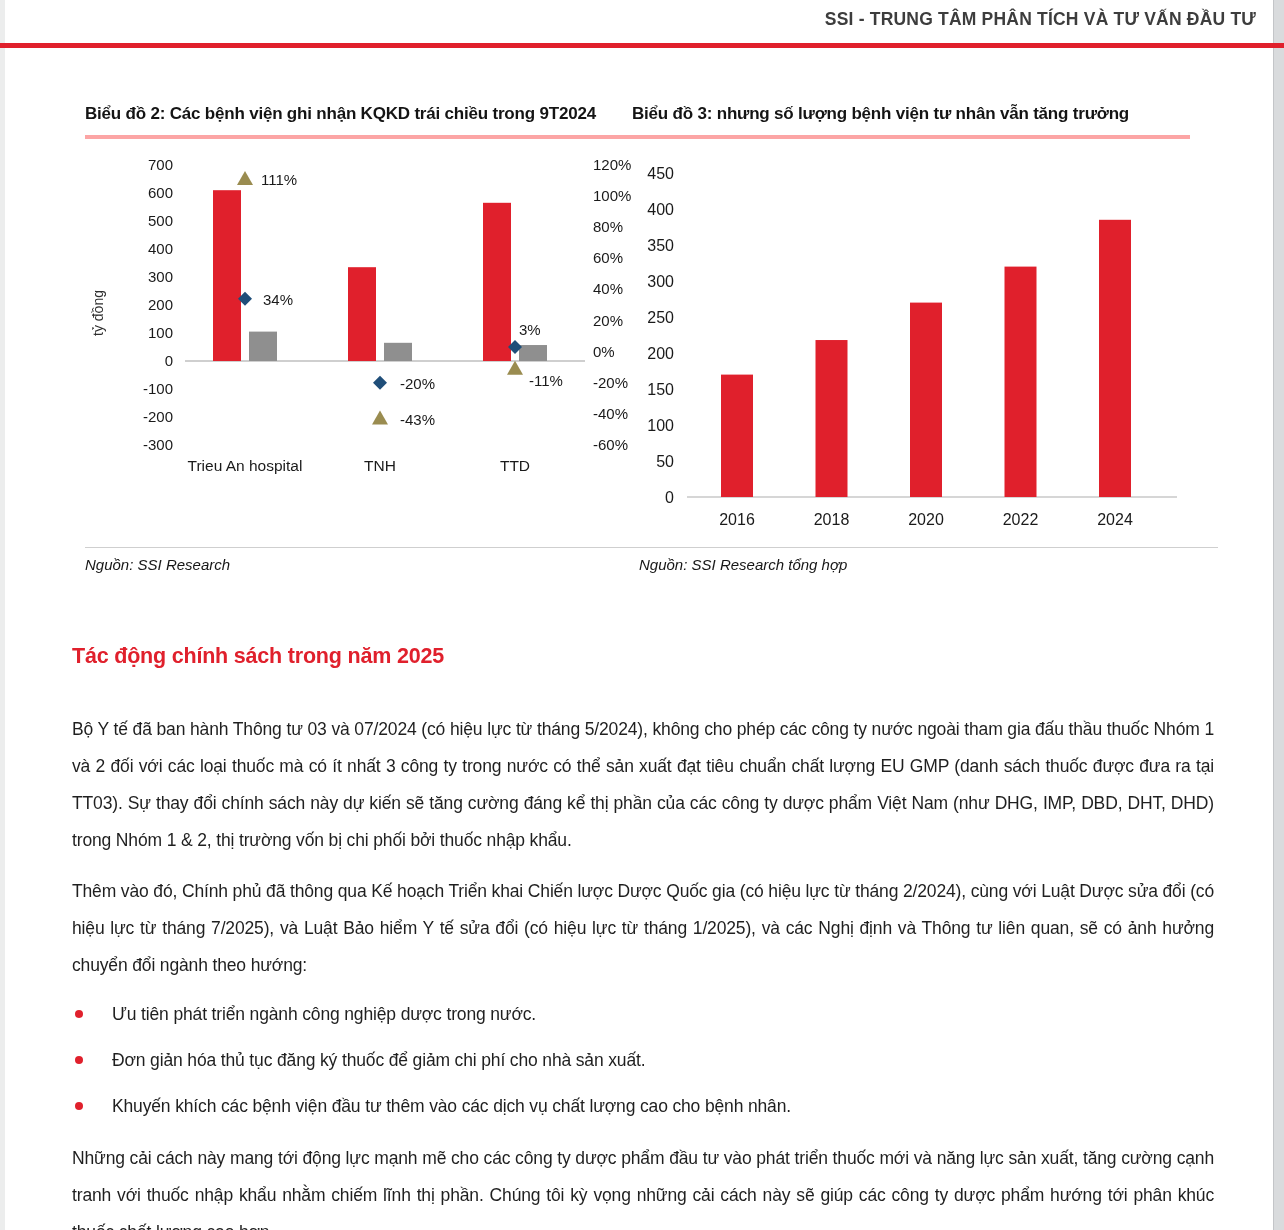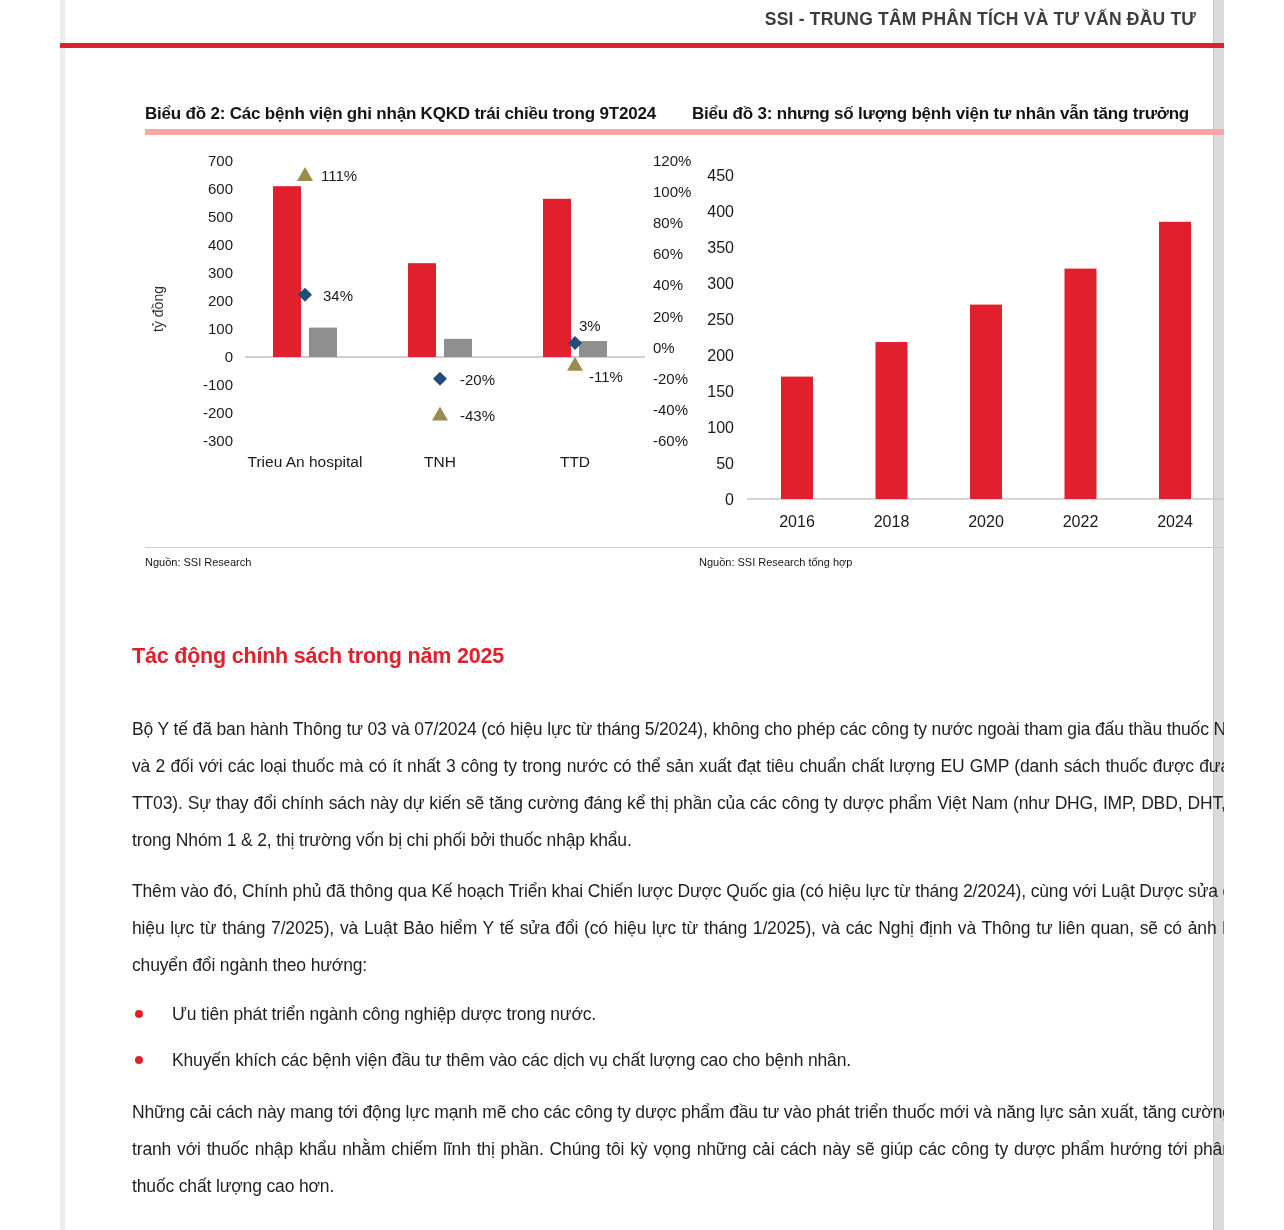--- a/index.html
+++ b/index.html
@@ -1,56 +1,56 @@
 <!DOCTYPE html>
 <html style="--accent: #E0202C;"><head>
 <meta charset="utf-8">
 <style>
   :root{ --accent:#E0202C; }
   *{box-sizing:border-box;}
   html,body{margin:0;padding:0;background:#fff;}
   #page{
-    position:relative;width:1164px;height:1230px;margin:0 auto;background:#fff;
+    position:relative;width:1284px;height:1230px;margin:0 auto;background:#fff;
     font-family:"Liberation Sans",sans-serif;color:#1f1f1f;overflow:hidden;
   }
   
   .edge-right{position:absolute;top:0;right:0;bottom:0;width:11px;background:#d9dbdd;border-left:1px solid #c3c5c8;}
   .edge-left{position:absolute;top:0;left:0;bottom:0;width:5px;background:#eceded;}
   
   .hdr-title{
     position:absolute;top:9px;right:28px;font-size:17.5px;font-weight:700;color:#3d3d3d;letter-spacing:0.2px;
   }
   .hdr-rule{position:absolute;top:43px;left:0;right:0;height:5px;background:var(--accent);}
   
   .col{position:absolute;top:104px;}
   .col-left{left:85px;width:548px;}
   .col-right{left:632px;width:558px;}
   .chart-title{
     font-size:17px;font-weight:700;color:#141414;letter-spacing:-0.2px;
-    padding-bottom:5px;border-bottom:6px solid #fca5a5;
+    padding-bottom:11px;border-bottom:4px solid #fca5a5;
   }
   .legend{
     display:flex;justify-content:center;align-items:center;gap:26px;
     margin-top:28px;font-size:15px;color:#2b2b2b;height:18px;
   }
   .legend .item{display:flex;align-items:center;}
   .mk-sq{width:12px;height:12px;display:inline-block;margin-right:7px;}
   .mk-diamond{width:8px;height:8px;display:inline-block;margin-right:8px;transform:rotate(45deg);}
   .mk-tri{width:0;height:0;border-left:6px solid transparent;border-right:6px solid transparent;border-bottom:10px solid #9A8C50;display:inline-block;margin-right:8px;}
   .chart-host{margin-top:6px;}
-  .chart-host2{margin-top:28px;}
+  .chart-host2{margin-top:22px;}
   svg text{font-family:"Liberation Sans",sans-serif;}
   .tick{font-size:15px;fill:#1a1a1a;}
   .tick2{font-size:16px;fill:#1a1a1a;}
   .cat{font-size:15.5px;fill:#1a1a1a;}
   .mlabel{font-size:15px;fill:#1a1a1a;}
   .axis-title{font-size:14px;fill:#2e2e2e;}
   
   .charts-divider{position:absolute;top:547px;left:85px;width:1133px;height:1px;background:#cfcfcf;}
-  .src{position:absolute;top:556px;font-size:11px;color:#161616;}
+  .src{position:absolute;top:556px;font-style:italic;font-size:15px;color:#161616;}
   .src-left{left:85px;}
   .src-right{left:639px;}
   
   .section{position:absolute;top:644px;left:72px;width:1142px;}
   .section h2{font-size:21.5px;font-weight:700;color:var(--accent);margin:0 0 42px 0;letter-spacing:-0.2px;}
   .section p{font-size:17.5px;line-height:37px;margin:0 0 14px 0;text-align:justify;color:#1f1f1f;letter-spacing:-0.15px;}
   .section ul{list-style:none;margin:4px 0 17px 0;padding:0;}
   .section li{position:relative;padding-left:40px;font-size:17.5px;line-height:33px;margin-bottom:13px;color:#1f1f1f;letter-spacing:-0.15px;}
   .dot{position:absolute;left:3px;top:12px;width:8px;height:8px;border-radius:50%;background:var(--accent);}
   .closing{margin-top:4px;}
@@ -145,17 +145,18 @@
   <div class="charts-divider"></div>
   <div class="src src-left">Nguồn: SSI Research</div>
   <div class="src src-right">Nguồn: SSI Research tổng hợp</div>
 
   <div class="section">
     <h2>Tác động chính sách trong năm 2025</h2>
     <p>Bộ Y tế đã ban hành Thông tư 03 và 07/2024 (có hiệu lực từ tháng 5/2024), không cho phép các công ty nước ngoài tham gia đấu thầu thuốc Nhóm 1 và 2 đối với các loại thuốc mà có ít nhất 3 công ty trong nước có thể sản xuất đạt tiêu chuẩn chất lượng EU GMP (danh sách thuốc được đưa ra tại TT03). Sự thay đổi chính sách này dự kiến sẽ tăng cường đáng kể thị phần của các công ty dược phẩm Việt Nam (như DHG, IMP, DBD, DHT, DHD) trong Nhóm 1 &amp; 2, thị trường vốn bị chi phối bởi thuốc nhập khẩu.</p>
     <p>Thêm vào đó, Chính phủ đã thông qua Kế hoạch Triển khai Chiến lược Dược Quốc gia (có hiệu lực từ tháng 2/2024), cùng với Luật Dược sửa đổi (có hiệu lực từ tháng 7/2025), và Luật Bảo hiểm Y tế sửa đổi (có hiệu lực từ tháng 1/2025), và các Nghị định và Thông tư liên quan, sẽ có ảnh hưởng chuyển đổi ngành theo hướng:</p>
     <ul>
       <li><span class="dot"></span><span>Ưu tiên phát triển ngành công nghiệp dược trong nước.</span></li>
+      <li><span class="dot"></span><span>Đơn giản hóa thủ tục đăng ký thuốc để giảm chi phí cho nhà sản xuất.</span></li>
       <li><span class="dot"></span><span>Khuyến khích các bệnh viện đầu tư thêm vào các dịch vụ chất lượng cao cho bệnh nhân.</span></li>
     </ul>
     <p class="closing">Những cải cách này mang tới động lực mạnh mẽ cho các công ty dược phẩm đầu tư vào phát triển thuốc mới và năng lực sản xuất, tăng cường cạnh tranh với thuốc nhập khẩu nhằm chiếm lĩnh thị phần. Chúng tôi kỳ vọng những cải cách này sẽ giúp các công ty dược phẩm hướng tới phân khúc thuốc chất lượng cao hơn.</p>
   </div>
 </div>
 
 </body></html>

